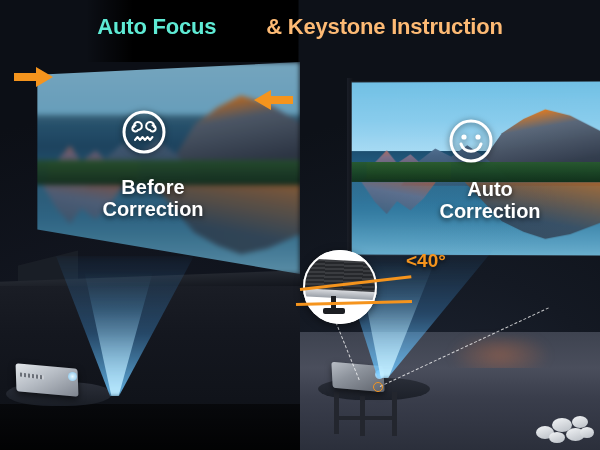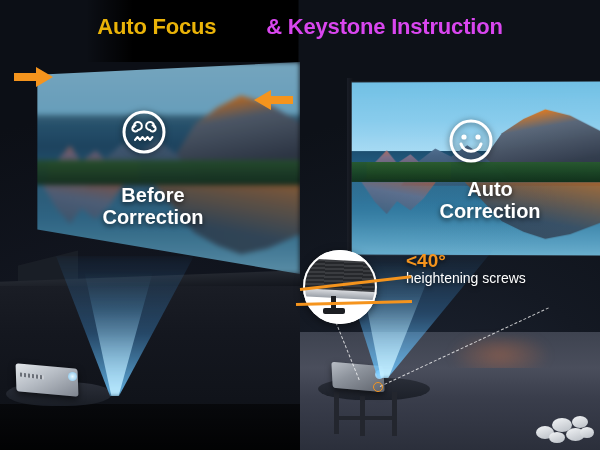--- a/index.html
+++ b/index.html
@@ -28,22 +28,22 @@
 
   
   .title-dark { position:absolute; left:86px; top:0; width:212px; height:62px;
     background:linear-gradient(90deg,rgba(0,0,0,0) 0%, #000 22%, #000 100%); }
 
   
   .header { position:absolute; left:0; top:14px; width:600px; text-align:center;
     z-index:40; }
   .header .line { font-size:22px; font-weight:bold; letter-spacing:-.2px;
     white-space:nowrap; }
-  .t-orange { color:#eab308; }
-  .t-white  { color:#d946ef;margin-left:44px; }
+  .t-orange { color:#5eead4; }
+  .t-white  { color:#fdba74;margin-left:44px; }
 
   
   .l-floor { position:absolute; left:0; top:286px; width:300px; height:164px;
     background:linear-gradient(180deg,#1a1d25 0%, #14171f 30%, #0d1016 100%); }
   .l-wallbase { position:absolute; left:0; top:276px; width:300px; height:16px;
     background:linear-gradient(180deg,#23272f,#12151c); transform:skewY(-2.2deg); }
   .l-ledge { position:absolute; left:18px; top:258px; width:60px; height:34px;
     background:#1b1f27; transform:skewY(-14deg); opacity:.9; }
 
   
@@ -139,21 +139,21 @@
   
   .face { position:absolute; z-index:25; }
   .face svg { display:block; filter:drop-shadow(0 1px 3px rgba(0,0,0,.55)); }
   .face-left  { left:120px; top:108px; }
   .face-right { left:447px; top:117px; }
 
   
   .overlay-label { position:absolute; z-index:26; color:#fff; font-weight:bold;
     text-align:center; line-height:1.12; text-shadow:0 2px 5px rgba(0,0,0,.65);
     font-size:20px; }
-  .lbl-before { left:68px; top:184px; width:170px; }
+  .lbl-before { left:68px; top:176px; width:170px; }
   .lbl-after  { left:405px; top:178px; width:170px; }
 
   
   .arrow { position:absolute; z-index:30; }
   .arrow-l { left:14px; top:66px; }
   .arrow-r { left:253px; top:89px; }
 
   
   .callout { position:absolute; z-index:32; }
   .callout-40 { left:406px; top:250px; color:#F5941D; font-size:19px;
@@ -387,21 +387,20 @@
     <div class="mag-screw"></div>
     <div class="mag-foot"></div>
   </div>
   <div class="mag-ring"></div>
 
   <div class="lead lead-1"></div>
   <div class="lead lead-2"></div>
 
   <div class="callout callout-40">&lt;40°</div>
   <div class="callout callout-txt">
-    <div>heightening screws</div>
   </div>
 
   <div class="stones">
     <i style="left:0;  top:12px; width:18px; height:13px;"></i>
     <i style="left:13px;top:18px; width:16px; height:11px;"></i>
     <i style="left:16px;top:4px;  width:20px; height:14px;"></i>
     <i style="left:30px;top:14px; width:19px; height:13px;"></i>
     <i style="left:36px;top:2px;  width:16px; height:12px;"></i>
     <i style="left:44px;top:13px; width:14px; height:11px;"></i>
   </div>

